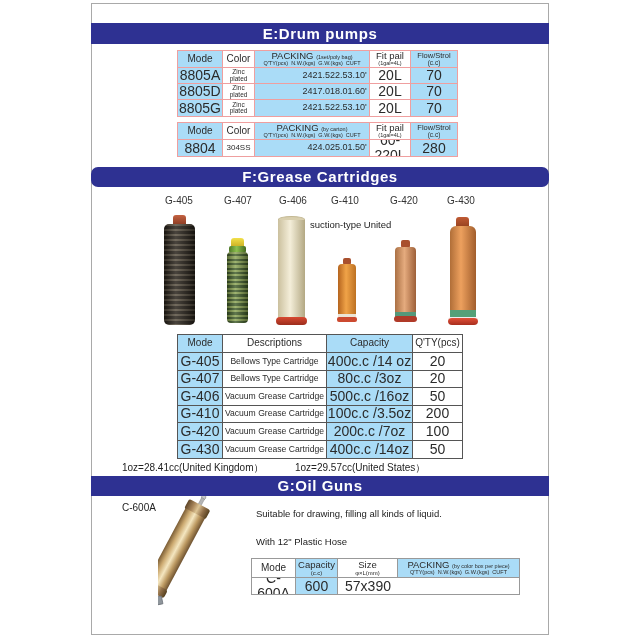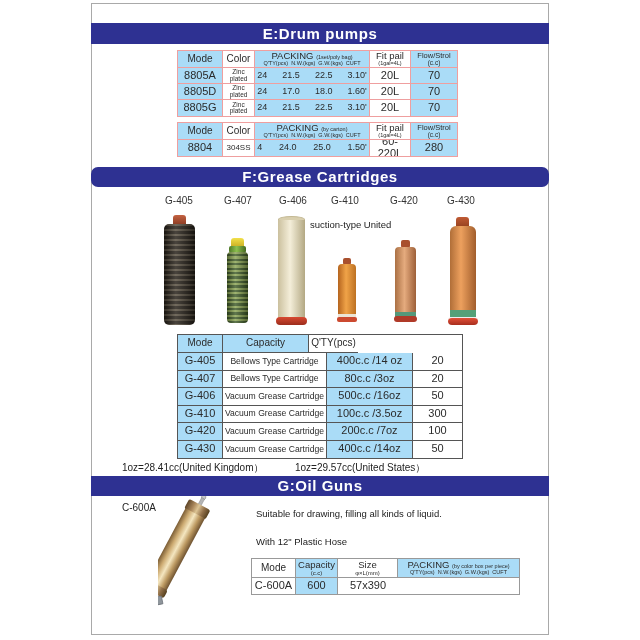--- a/index.html
+++ b/index.html
@@ -39,25 +39,25 @@
   .tbl-g .tr:last-child .td{border-bottom:none;}
 
   
   .e-c1{width:45px}.e-c2{width:32px}.e-c3{width:115px}.e-c4{width:41px}.e-c5{width:46px}
   .f-c1{width:45px}.f-c2{width:104px}.f-c3{width:86px}.f-c4{width:49px}
   .g-c1{width:44px}.g-c2{width:42px}.g-c3{width:60px}.g-c4{width:121px}
 
   .hdr{font-size:10px;}
   .sub{font-size:5.5px;}
   .sml{font-size:6.5px;line-height:1.0;}
-  .val{font-size:11px;}
+  .val{font-size:14px;}
   .pack-line{font-size:9.5px;white-space:nowrap;}
   .pack-line .note{font-size:5.5px;}
   .pack-sub{font-size:5.5px;white-space:pre;}
-  .pack-data{display:flex;width:96%;justify-content:space-between;font-size:9px;}
+  .pack-data{display:flex;width:96%;justify-content:flex-end;font-size:9px;}
   .desc-txt{font-size:8.6px;}
 
   .prod-label{position:absolute;width:80px;text-align:center;font-size:10px;color:#333;}
   .note-txt{position:absolute;font-size:10px;color:#222;}
   .desc-line{position:absolute;font-size:9.5px;color:#222;}
 
   
   .cart{position:absolute;}
   .bellows-dark{background-image:linear-gradient(90deg,rgba(0,0,0,.45),rgba(255,255,255,.14) 38%,rgba(0,0,0,.5)),repeating-linear-gradient(180deg,#5c5344 0 2px,#2b251d 2px 5px);border-radius:5px;}
   .bellows-green{background-image:linear-gradient(90deg,rgba(0,0,0,.35),rgba(255,255,255,.18) 40%,rgba(0,0,0,.4)),repeating-linear-gradient(180deg,#8aa452 0 2px,#3e5a27 2px 4.5px);border-radius:4px;}
@@ -200,20 +200,21 @@
 <div class="cart" style="left:394px;top:316px;width:23px;height:6px;border-radius:3px;background:#b03a28;"></div>
 
 <div class="cart" style="left:456px;top:217px;width:13px;height:10px;border-radius:3px 3px 1px 1px;background:linear-gradient(#c05a34,#95411f);"></div>
 <div class="cart" style="left:450px;top:226px;width:26px;height:86px;border-radius:6px 6px 0 0;background:linear-gradient(90deg,#b06e38,#eda05e 42%,#a25e2c);"></div>
 <div class="cart" style="left:450px;top:310px;width:26px;height:7px;background:#55a078;"></div>
 <div class="cart" style="left:448px;top:317px;width:30px;height:8px;border-radius:4px;background:linear-gradient(#e25038,#a82e1e);border-top:1px solid #eee;"></div>
 
 <div class="tbl tbl-f" style="left:177px;top:334px;">
   <div class="tr" style="height:18px;">
     <div class="td f-c1 cellB hdr">Mode</div>
+    <div class="td f-c2 cellW hdr">Descriptions</div>
     <div class="td f-c3 cellB hdr">Capacity</div>
     <div class="td f-c4 cellW hdr">Q'TY(pcs)</div>
   </div>
   <div class="tr" style="height:17.5px;">
     <div class="td f-c1 cellB val">G-405</div>
     <div class="td f-c2 cellW desc-txt">Bellows Type Cartridge</div>
     <div class="td f-c3 cellB val">400c.c /14 oz</div>
     <div class="td f-c4 cellW val">20</div>
   </div>
   <div class="tr" style="height:17.5px;">
@@ -225,21 +226,21 @@
   <div class="tr" style="height:17.5px;">
     <div class="td f-c1 cellB val">G-406</div>
     <div class="td f-c2 cellW desc-txt">Vacuum Grease Cartridge</div>
     <div class="td f-c3 cellB val">500c.c /16oz</div>
     <div class="td f-c4 cellW val">50</div>
   </div>
   <div class="tr" style="height:17.5px;">
     <div class="td f-c1 cellB val">G-410</div>
     <div class="td f-c2 cellW desc-txt">Vacuum Grease Cartridge</div>
     <div class="td f-c3 cellB val">100c.c /3.5oz</div>
-    <div class="td f-c4 cellW val">300</div>
+    <div class="td f-c4 cellW val">200</div>
   </div>
   <div class="tr" style="height:17.5px;">
     <div class="td f-c1 cellB val">G-420</div>
     <div class="td f-c2 cellW desc-txt">Vacuum Grease Cartridge</div>
     <div class="td f-c3 cellB val">200c.c /7oz</div>
     <div class="td f-c4 cellW val">100</div>
   </div>
   <div class="tr" style="height:17.5px;">
     <div class="td f-c1 cellB val">G-430</div>
     <div class="td f-c2 cellW desc-txt">Vacuum Grease Cartridge</div>

